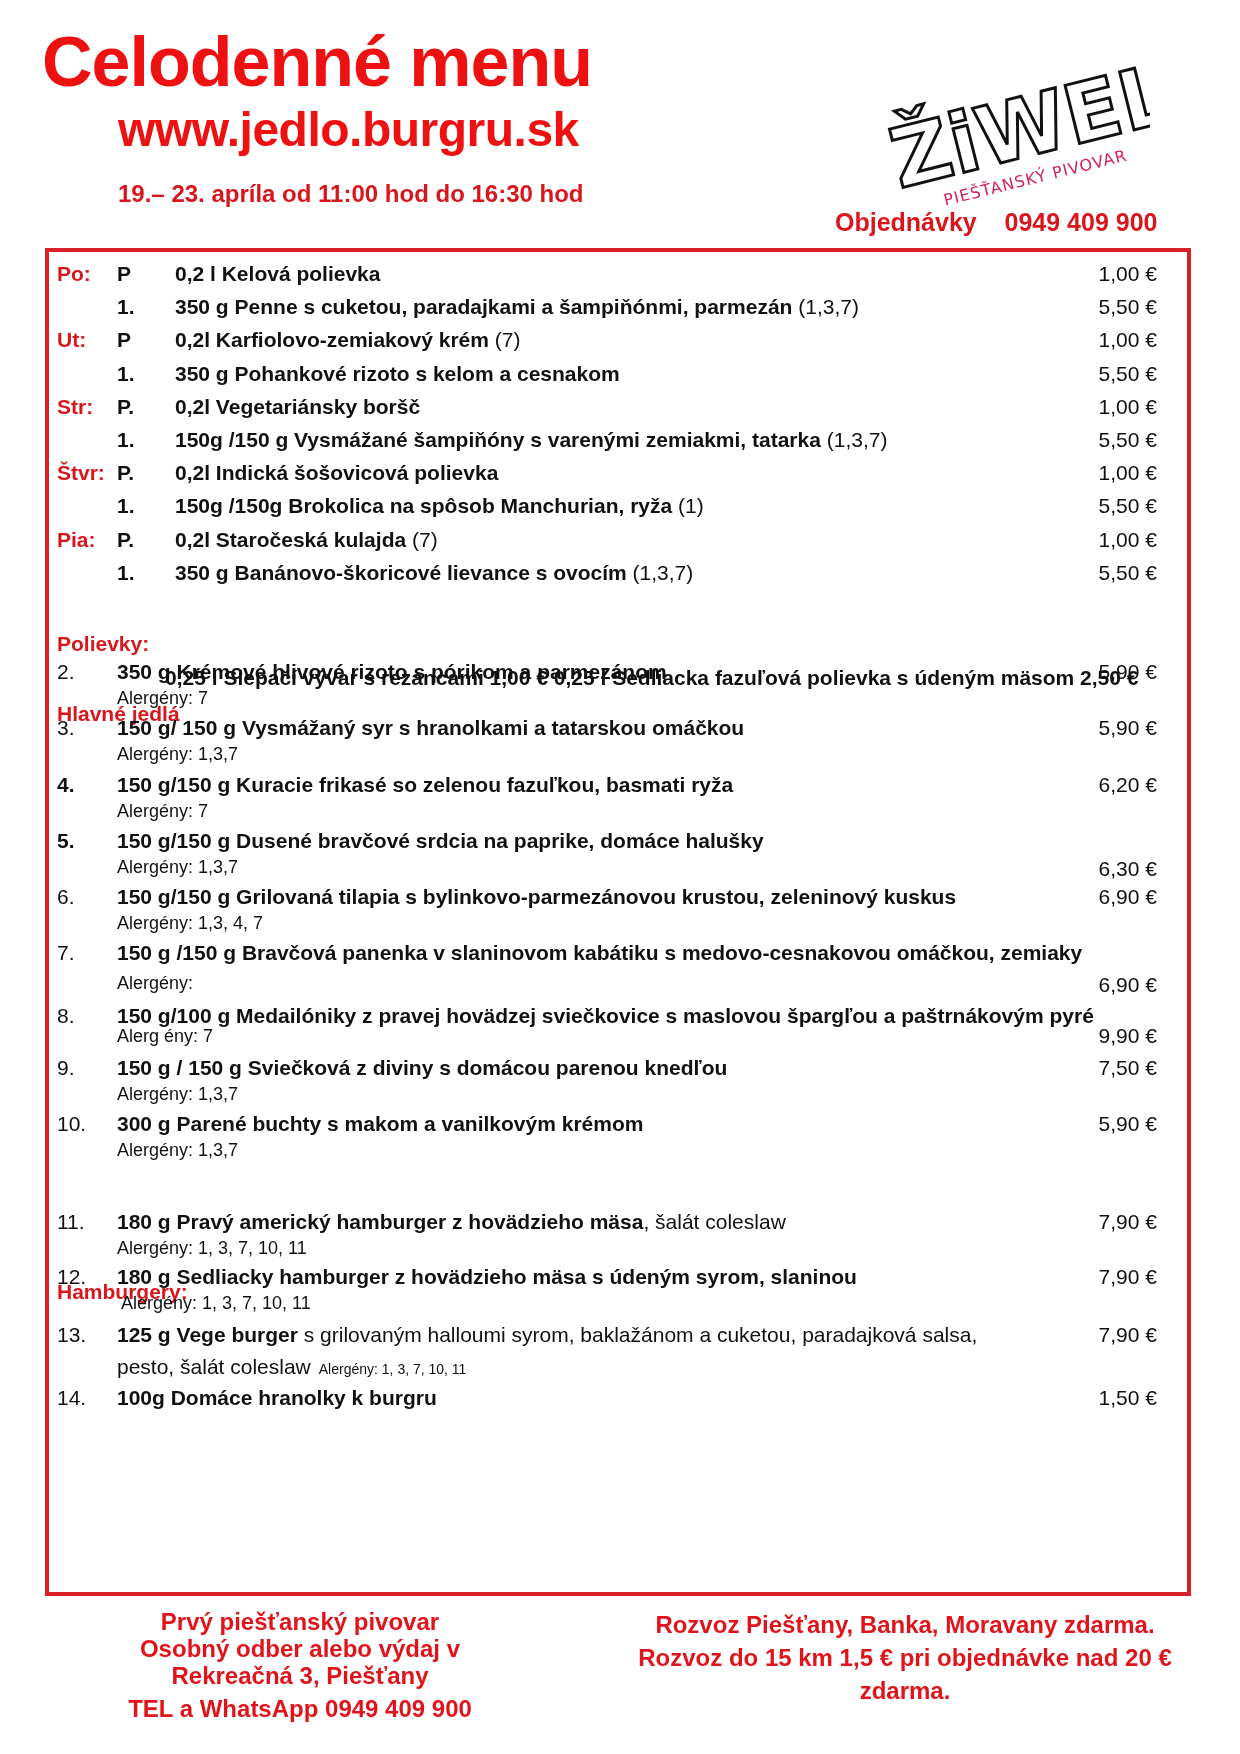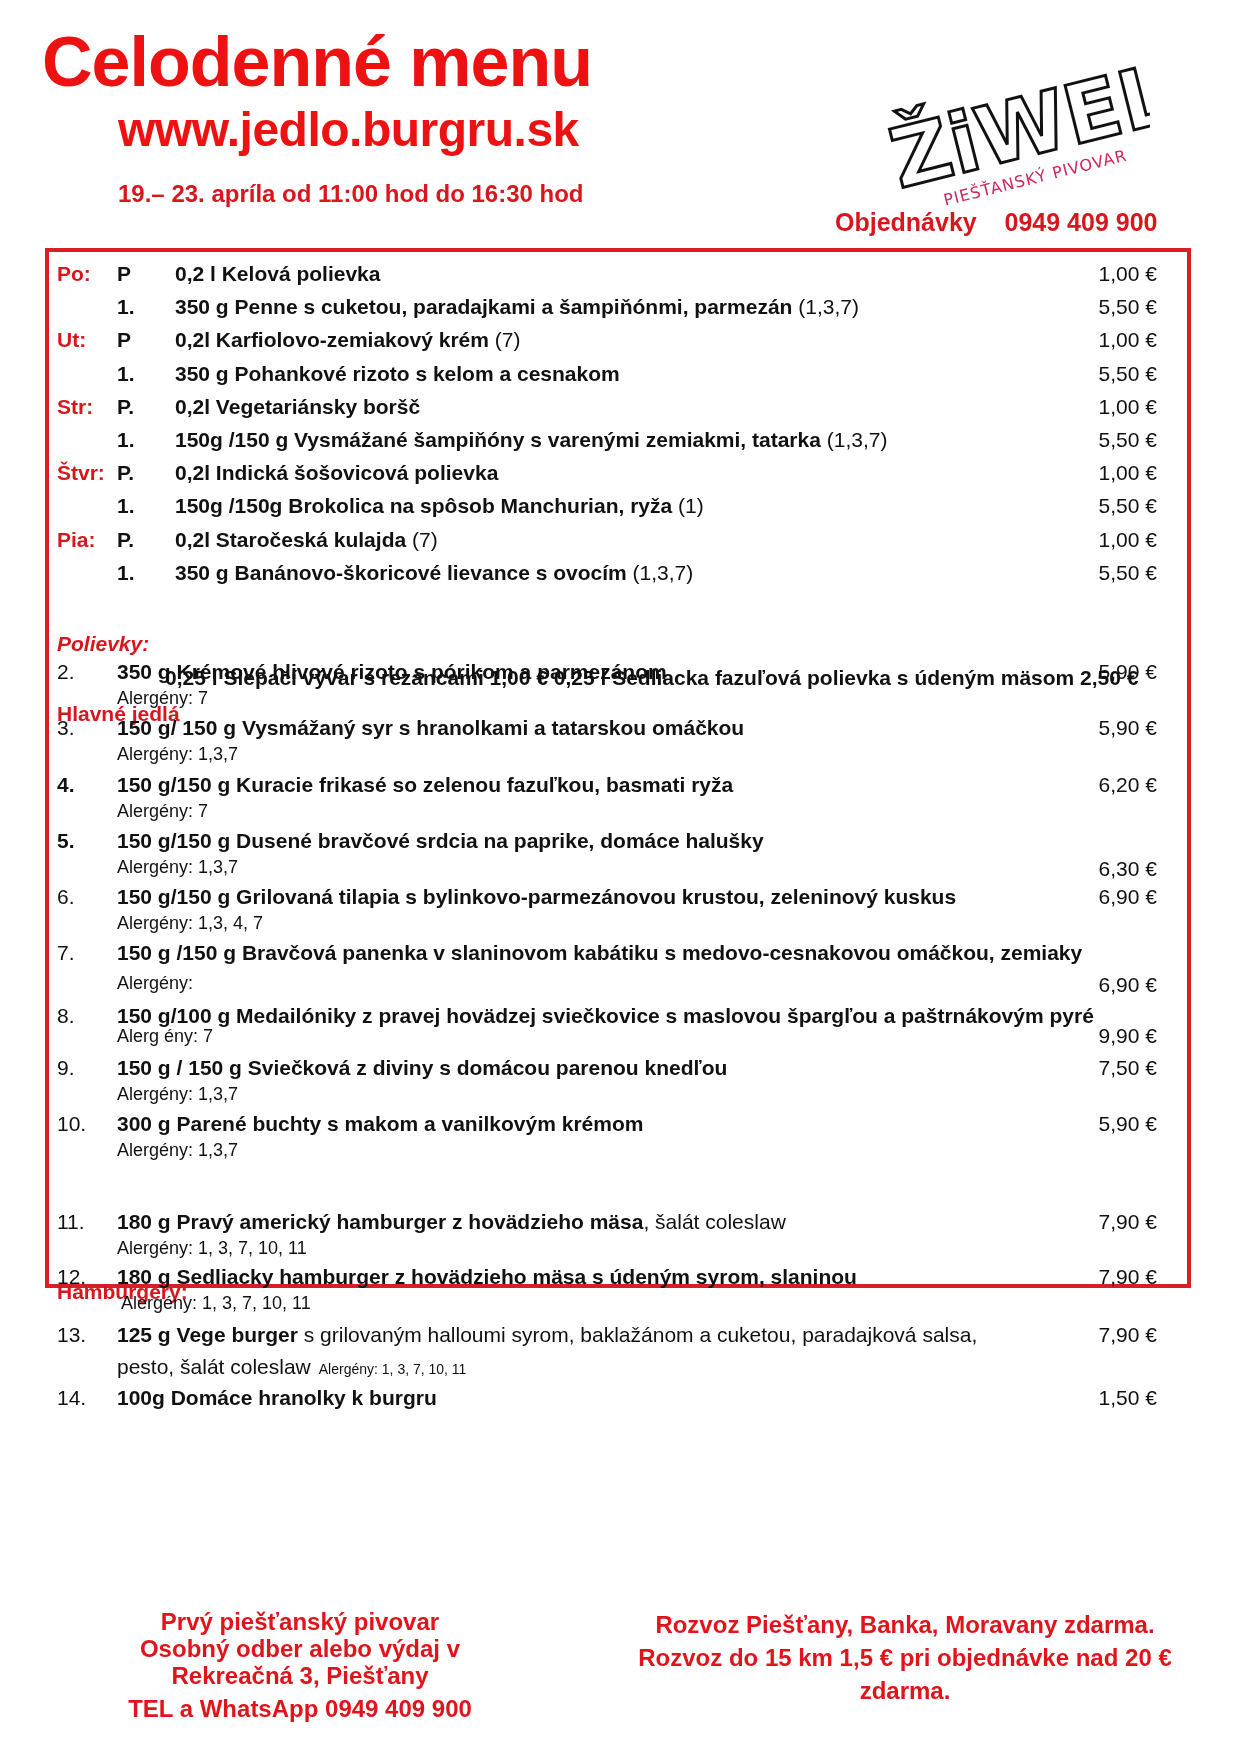--- a/index.html
+++ b/index.html
@@ -6,21 +6,21 @@
   body { width: 1240px; height: 1754px; position: relative; overflow: hidden;
          font-family: "Liberation Sans", "DejaVu Sans", sans-serif; color: #111; }
 
   #title { position: absolute; left: 42px; top: 22px; font-size: 70px; font-weight: bold; color: #ee1111; letter-spacing: -1px; margin: 0; }
   #website { position: absolute; left: 118px; top: 102px; font-size: 48px; font-weight: bold; color: #ee1111; letter-spacing: -0.5px; }
   #dates { position: absolute; left: 118px; top: 180px; font-size: 24px; font-weight: bold; color: #d8161c; }
 
   #logo { position: absolute; left: 870px; top: 60px; width: 280px; height: 150px; }
   #orders { position: absolute; left: 835px; top: 208px; font-size: 25px; font-weight: bold; color: #d8161c; white-space: pre; }
 
-  #frame { position: absolute; left: 45px; top: 248px; width: 1146px; height: 1040px;
+  #frame { position: absolute; left: 45px; top: 248px; width: 1146px; height: 1348px;
            border: 4px solid #d81f26; box-sizing: border-box; }
 
   .row { position: absolute; left: 0; right: 0; font-size: 21px; white-space: nowrap; }
   .day { position: absolute; left: 8px; color: #d8161c; font-weight: bold; }
   .code { position: absolute; left: 68px; font-weight: bold; }
   .desc { position: absolute; left: 126px; font-weight: bold; }
   .desc .n { font-weight: normal; }
   .price { position: absolute; right: 30px; font-weight: normal; }
   .sect { position: absolute; left: 8px; color: #d8161c; font-weight: bold; font-size: 21px; }
   .num { position: absolute; left: 8px; font-weight: normal; }
@@ -110,21 +110,21 @@
         <span class="price">1,00 €</span>
       </div>
       <div class="row" style="top:308.8px;">
         <span class="day"></span>
         <span class="code">1.</span>
         <span class="desc"><span>350 g  Banánovo-škoricové lievance s ovocím</span><span class="n"> (1,3,7)</span></span>
         <span class="price">5,50 €</span>
       </div>
     </div>
 
-  <div class="sect" style="top:380px;font-style:italic;">Polievky:</div>
+  <div class="sect" style="top:380px;">Polievky:</div>
   <div class="row" style="top:414px;">
     <span class="code" style="left:68px;margin-left:48px;">0,25 l Slepačí vývar s rezancami 1,00 €      0,25 l Sedliacka fazuľová polievka s údeným mäsom 2,50 €</span>
   </div>
 
   <div class="sect" style="top:450px;">Hlavné jedlá</div>
   <div id="mains">
       <div class="row" style="top:408px;">
         <span class="num">2.</span>
         <span class="mdesc">350 g Krémové hlivové rizoto s pórikom a parmezánom</span>
         <span class="price" style="top:0px;">5,90 €</span>

